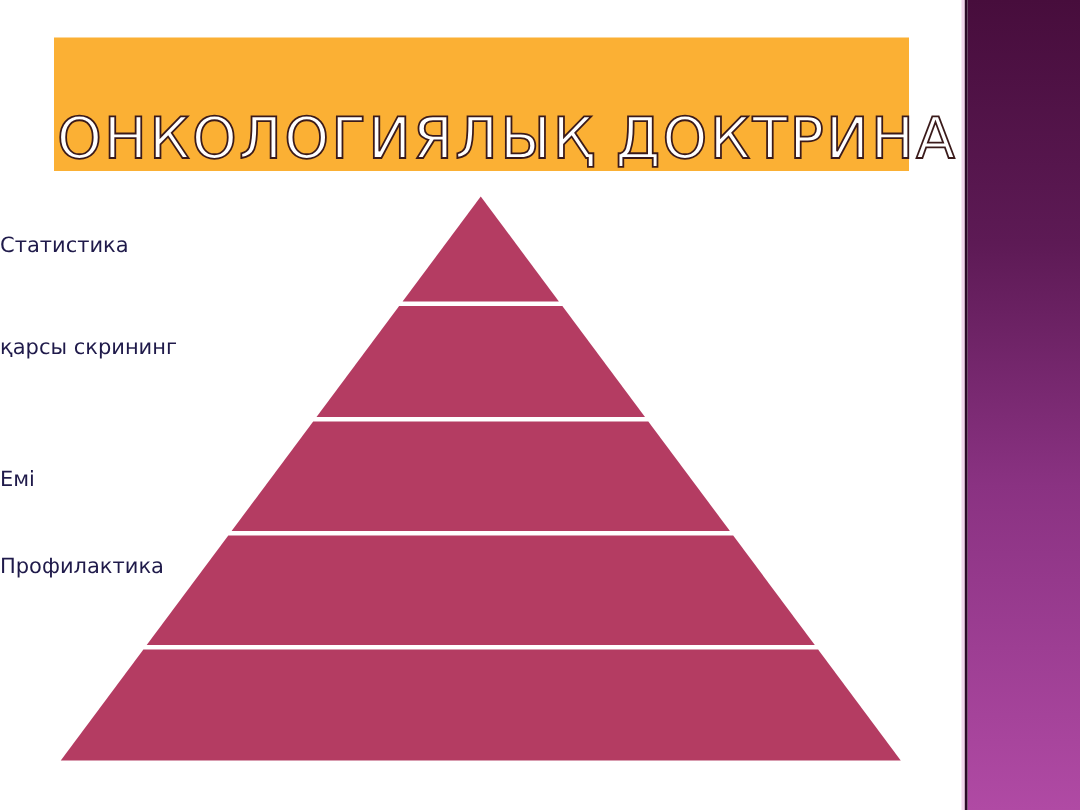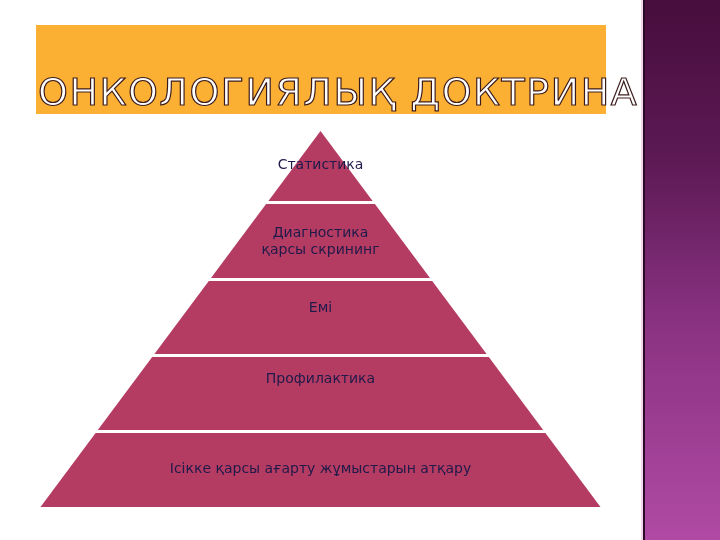--- a/index.html
+++ b/index.html
@@ -26,21 +26,21 @@
     background: linear-gradient(to bottom, #470d3c 0%, #5d1a55 30%, #8a3282 60%, #b04aa4 100%);
     border-left: 2px solid #2a0a26;
     box-sizing: border-box;
   }
   .side-bar::after {
     content: ""; position: absolute; left: -4px; top: 0; width: 2px; height: 540px;
     background: #f1d6ec;
   }
   svg.pyramid { position: absolute; left: 0; top: 0; }
   .tier-label {
-    position: absolute; left: 0; width: 641px; text-align: center;
+    position: absolute; left: 0; width: 641px; 
     font-family: "DejaVu Sans", sans-serif;
     font-size: 14px; line-height: 17px; color: #1f1a4a;
   }
 </style>
 </head>
 <body>
 
 <div class="slide">
 
   <div class="title-box"></div>
@@ -54,29 +54,25 @@
     <polygon points="208.8,281 432.2,281 486.6,354 154.4,354" fill="#b43c62"></polygon>
     <polygon points="152.2,357 488.8,357 543.2,430 97.8,430" fill="#b43c62"></polygon>
     <polygon points="95.6,433 545.4,433 600.5,507 40.5,507" fill="#b43c62"></polygon>
   </svg>
 
   <div class="tier-label" style="top:156px;">
     <span>Статистика</span>
   </div>
 
   <div class="tier-label" style="top:224px;">
-    <div>Диагностика</div>
     <div>қарсы скрининг</div>
   </div>
 
-  <div class="tier-label" style="top:299px;">
+  <div class="tier-label" style="top:312px;">
     <span>Емі</span>
   </div>
 
   <div class="tier-label" style="top:370px;">
     <span>Профилактика</span>
   </div>
 
-  <div class="tier-label" style="top:460px;">
-    <span>Ісікке қарсы ағарту жұмыстарын атқару</span>
-  </div>
 
 </div>
 
 </body></html>

